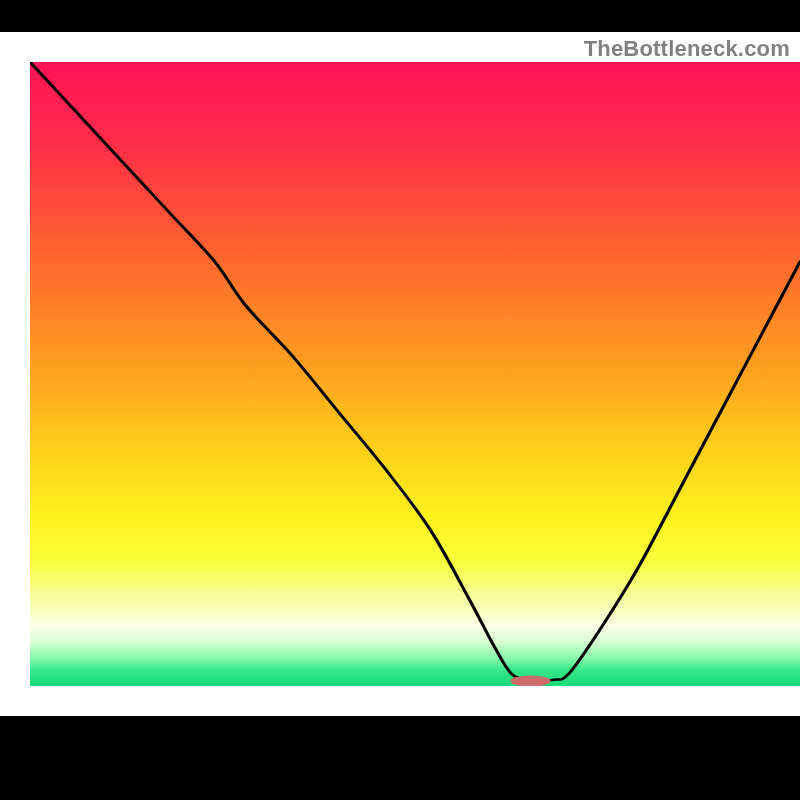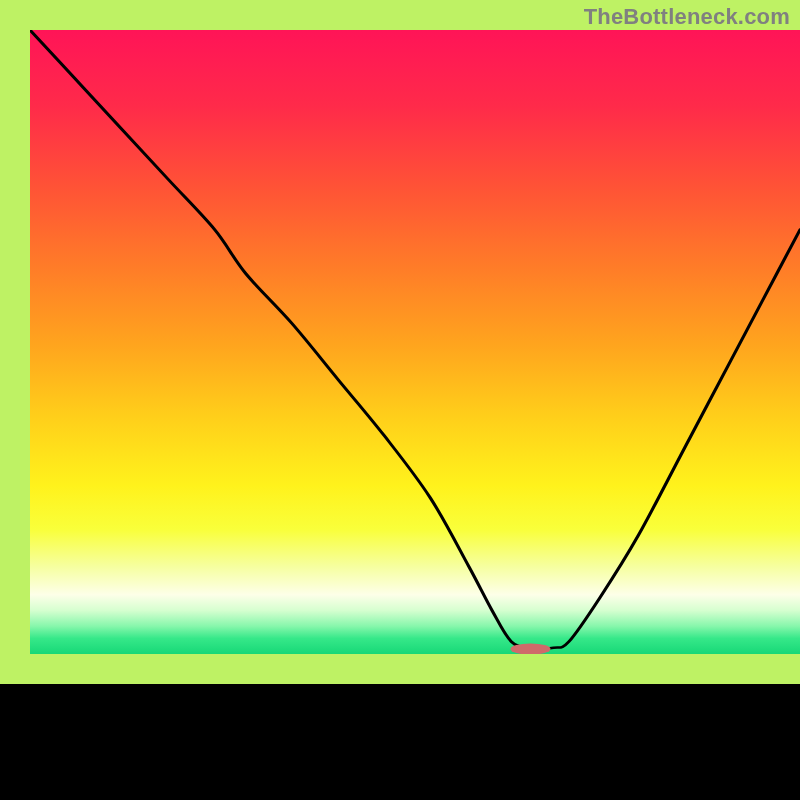--- a/index.html
+++ b/index.html
@@ -8,21 +8,22 @@
     width: 800px;
     height: 800px;
     background: #000;
     overflow: hidden;
     font-family: Arial, Helvetica, sans-serif;
   }
   .frame {
     position: relative;
     width: 800px;
     height: 684px;
-    background: #bef264;
+    background: #ffffff;
+    margin-top: 32px;
   }
   .watermark {
     position: absolute;
     top: 4px;
     right: 10px;
     color: #808080;
     font-size: 22px;
     font-weight: 600;
     letter-spacing: 0.2px;
     z-index: 10;

